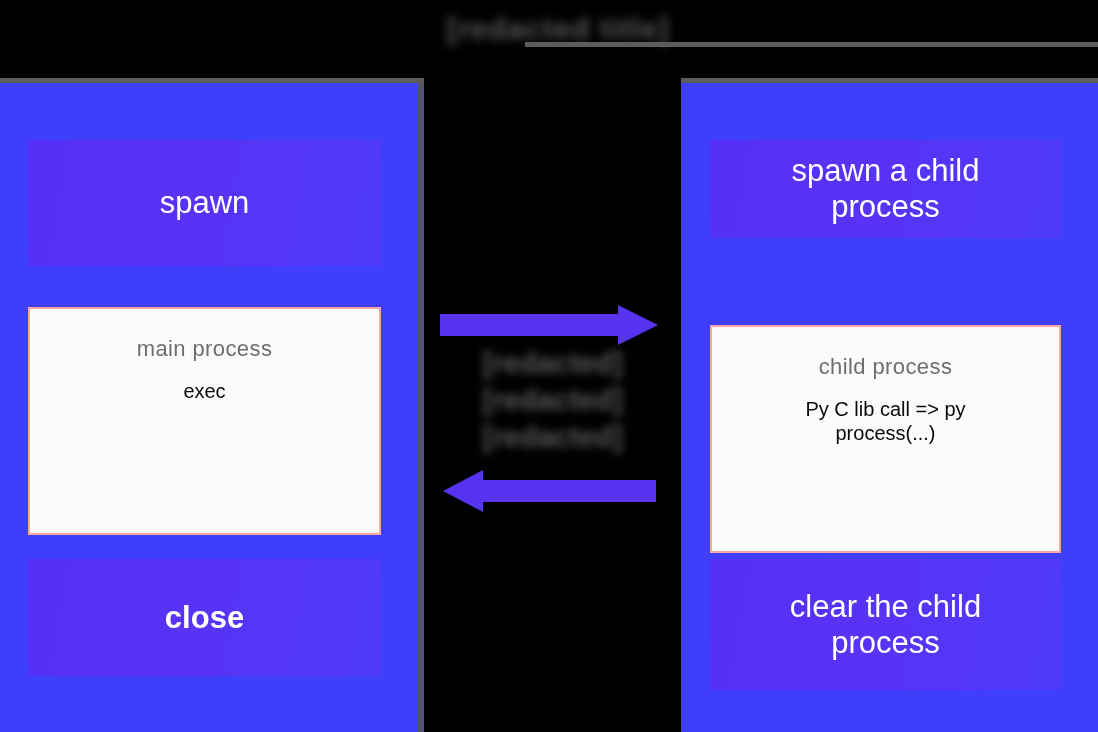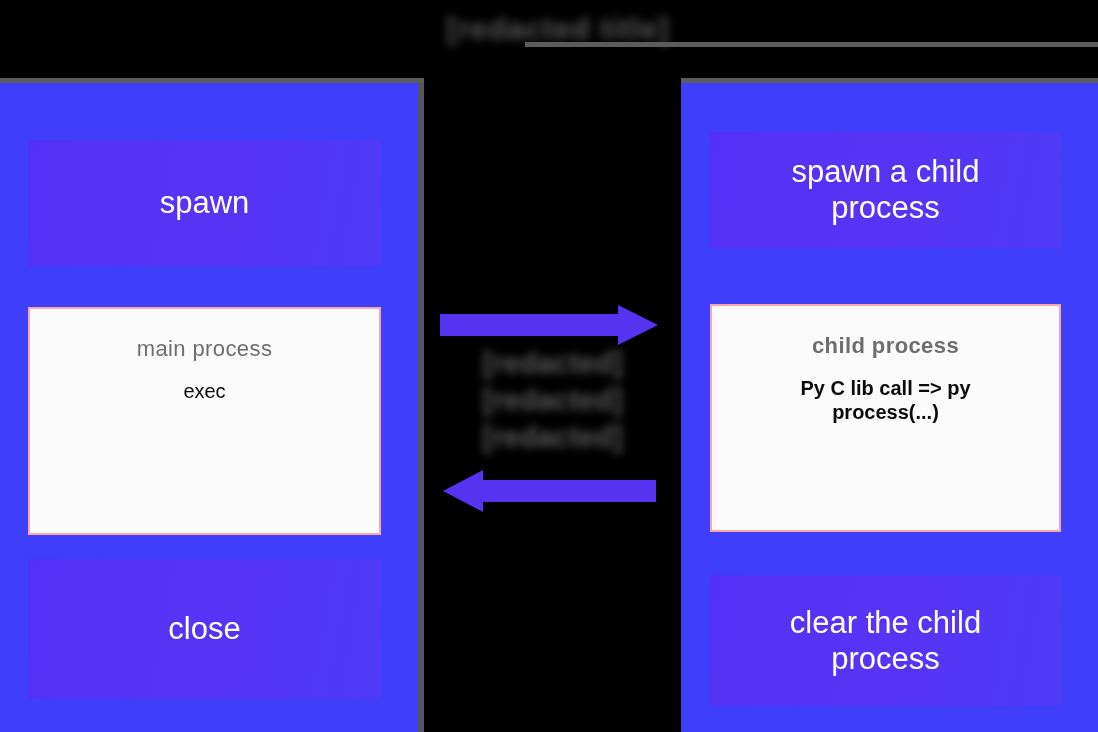--- a/index.html
+++ b/index.html
@@ -95,36 +95,36 @@
     justify-content: center;
     text-align: center;
     font-size: 31px;
     line-height: 1.15;
     font-weight: 400;
     box-sizing: border-box;
     padding: 4px 12px;
   }
 
   .step-open        { left: 28px;  top: 140px; width: 353px; height: 126px; }
-  .step-close       { left: 28px;  top: 559px; width: 353px; height: 140px; }
-  .step-spawn       { left: 710px; top: 132px; width: 351px; height: 116px; }
-  .step-clear       { left: 710px; top: 575px; width: 351px; height: 131px; }
+  .step-close       { left: 28px;  top: 559px; width: 353px; height: 117px; font-weight: bold; }
+  .step-spawn       { left: 710px; top: 140px; width: 351px; height: 98px; }
+  .step-clear       { left: 710px; top: 559px; width: 351px; height: 131px; }
 
   
   .card {
     position: absolute;
     background: #fbfbfb;
     border: 2px solid #fca5a5;
     box-sizing: border-box;
     display: flex;
     flex-direction: column;
     align-items: center;
   }
   .card-main  { left: 28px;  top: 307px; width: 353px; height: 228px; }
-  .card-child { left: 710px; top: 304px; width: 351px; height: 228px; font-weight: bold; }
+  .card-child { left: 710px; top: 325px; width: 351px; height: 228px; }
 
   .card-label {
     margin-top: 27px;
     font-size: 22px;
     color: #6e6e6e;
     letter-spacing: 0.4px;
     text-align: center;
     line-height: 1.2;
   }
   .card-body {

